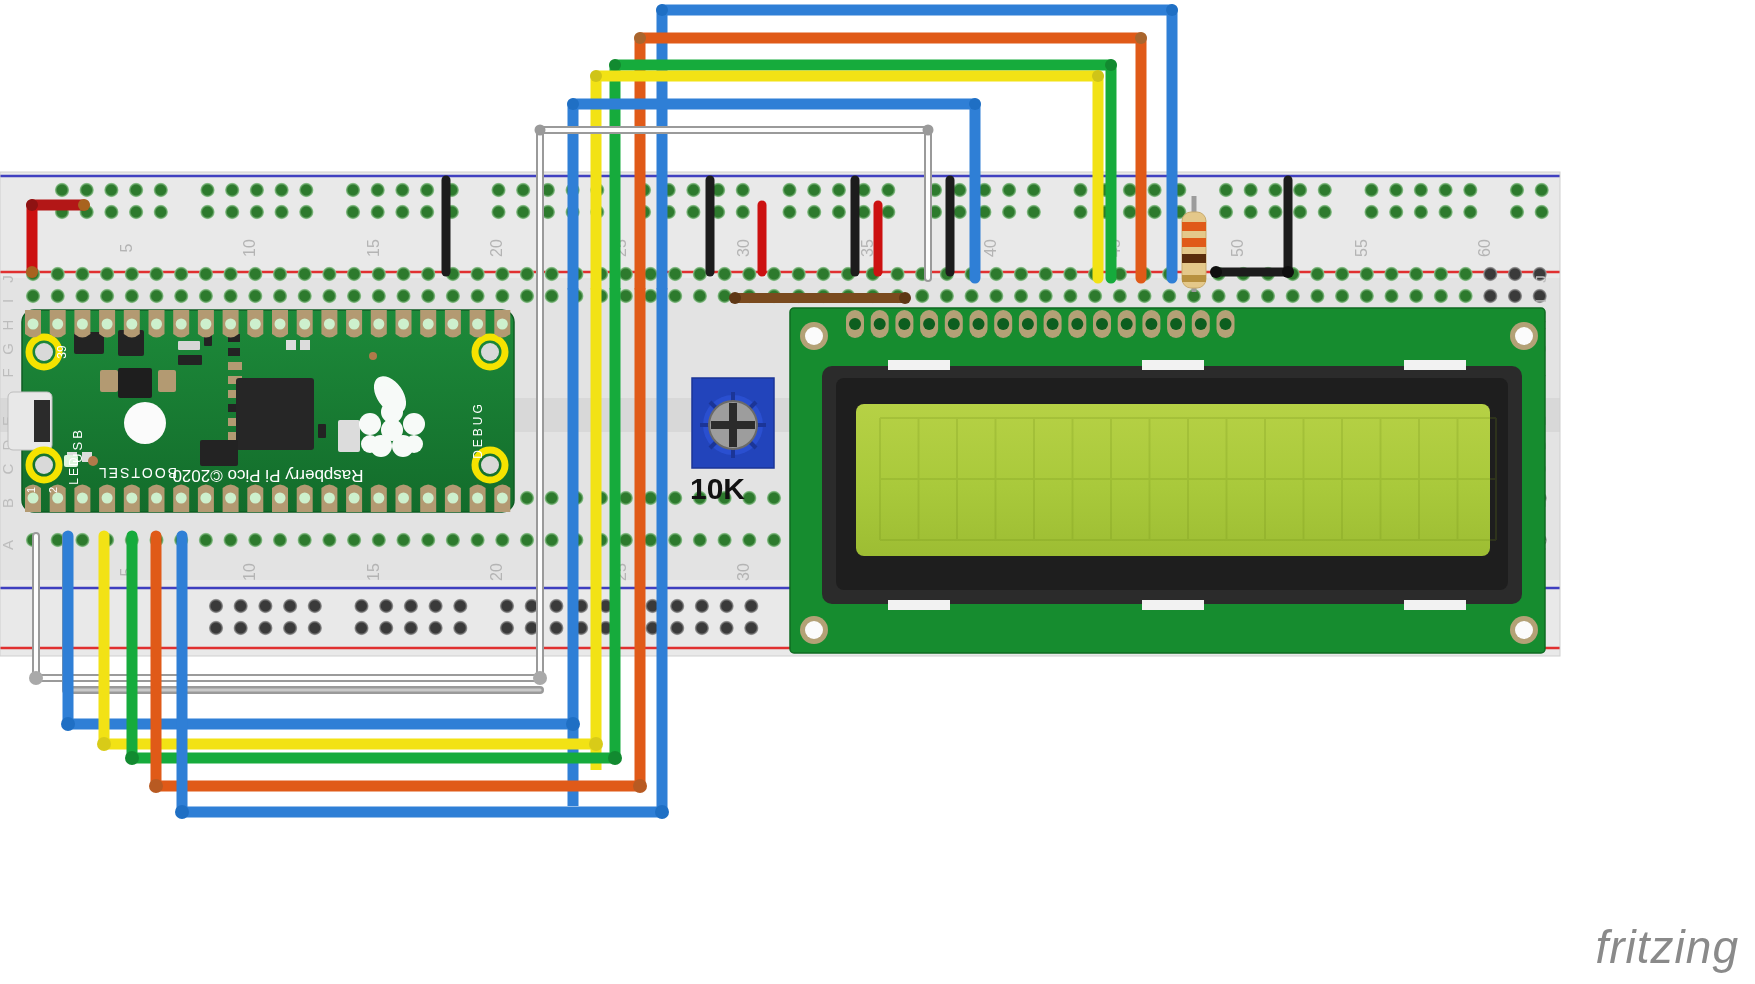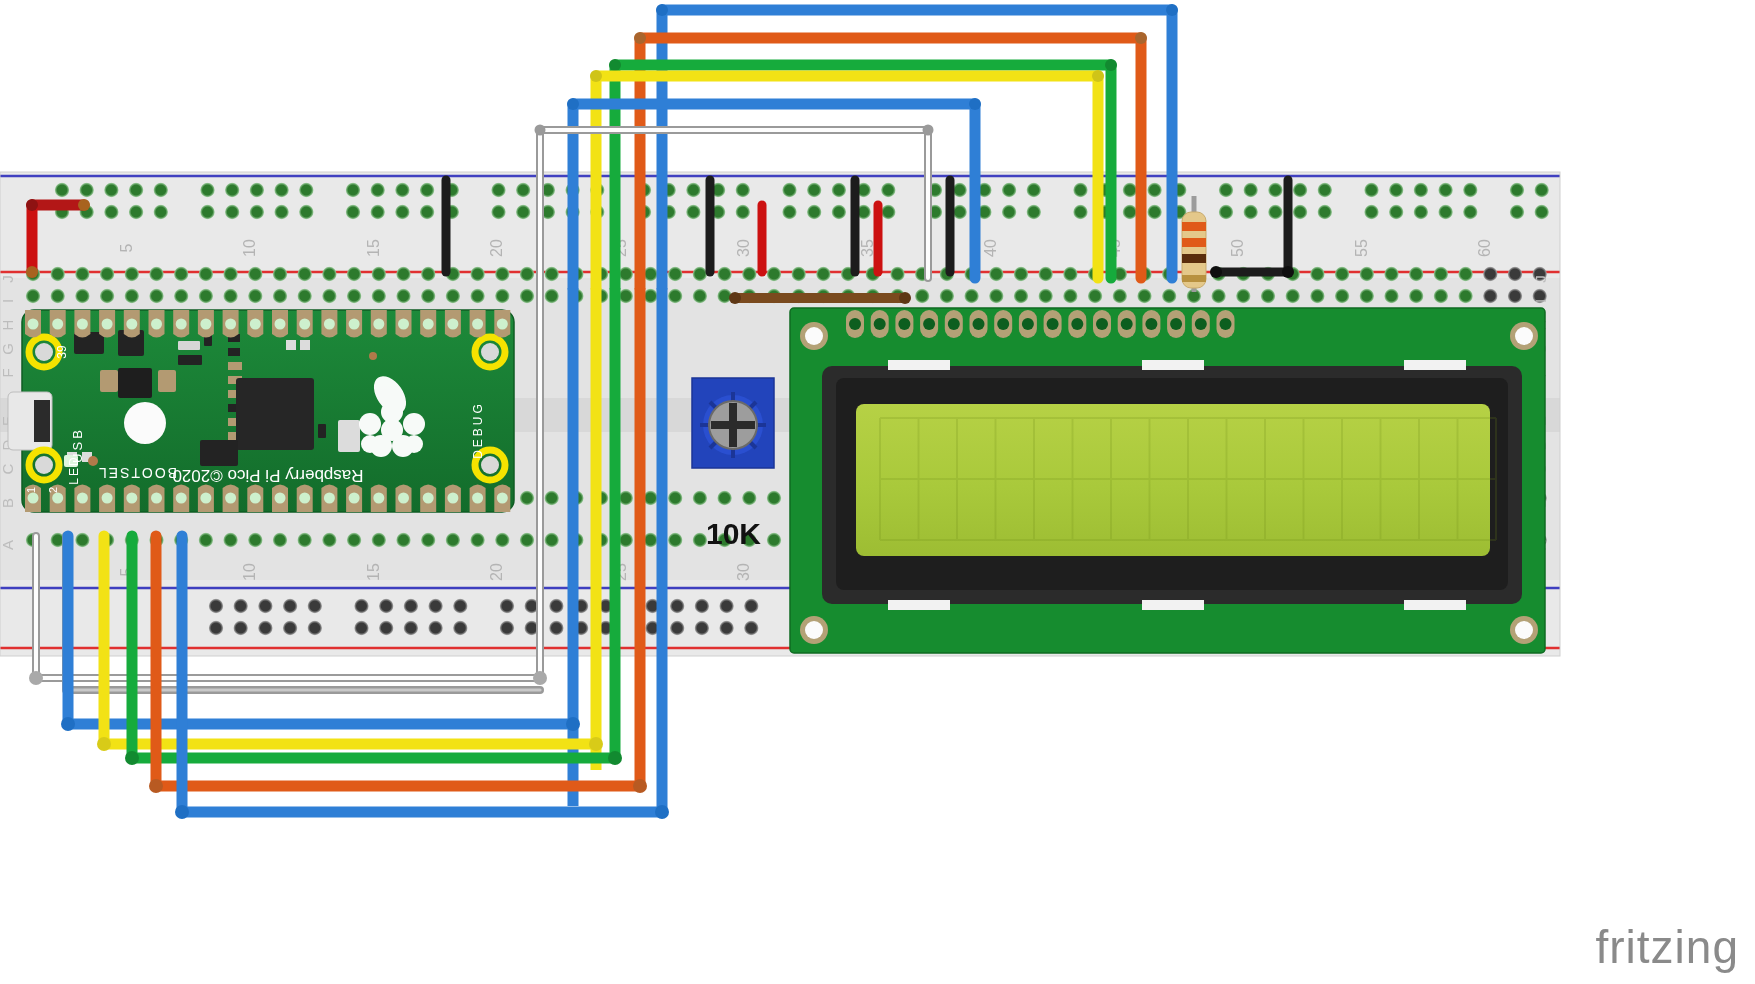--- a/index.html
+++ b/index.html
@@ -2,21 +2,21 @@
 <html><head>
 <meta charset="utf-8">
 <style>
   html,body{margin:0;padding:0;background:#ffffff;}
   body{width:1755px;height:984px;position:relative;overflow:hidden;
        font-family:"Liberation Sans",sans-serif;}
   #stage{position:absolute;inset:0;width:1755px;height:984px;}
   svg{position:absolute;left:0;top:0;}
   .lbl{font-family:"Liberation Sans",sans-serif;}
   #fritzing-logo{position:absolute;right:16px;bottom:10px;color:#8a8a8a;
-      font-family:"Liberation Sans",sans-serif;font-size:46px;letter-spacing:1px;}
+      font-family:"Liberation Sans",sans-serif;font-size:46px;letter-spacing:1px;font-style:italic;}
   .potlabel{position:absolute;font-family:"Liberation Sans",sans-serif;
       font-size:30px;font-weight:700;color:#111;}
 </style>
 </head>
 <body>
 
 <div id="stage">
 
   <svg width="1755" height="984" viewBox="0 0 1755 984">
     <defs>
@@ -920,17 +920,17 @@
       <rect x="888" y="360" width="62" height="10" fill="#f2f2f2"></rect>
       <rect x="1142" y="360" width="62" height="10" fill="#f2f2f2"></rect>
       <rect x="1404" y="360" width="62" height="10" fill="#f2f2f2"></rect>
       <rect x="888" y="600" width="62" height="10" fill="#f2f2f2"></rect>
       <rect x="1142" y="600" width="62" height="10" fill="#f2f2f2"></rect>
       <rect x="1404" y="600" width="62" height="10" fill="#f2f2f2"></rect>
     </g>
 
   </svg>
 
-  <div class="potlabel" style="left:706px; top:472px;margin-top:45px;">10K</div>
+  <div class="potlabel" style="left:690px; top:472px;">10K</div>
 
   <div id="fritzing-logo">fritzing</div>
 
 </div>
 
 </body></html>

